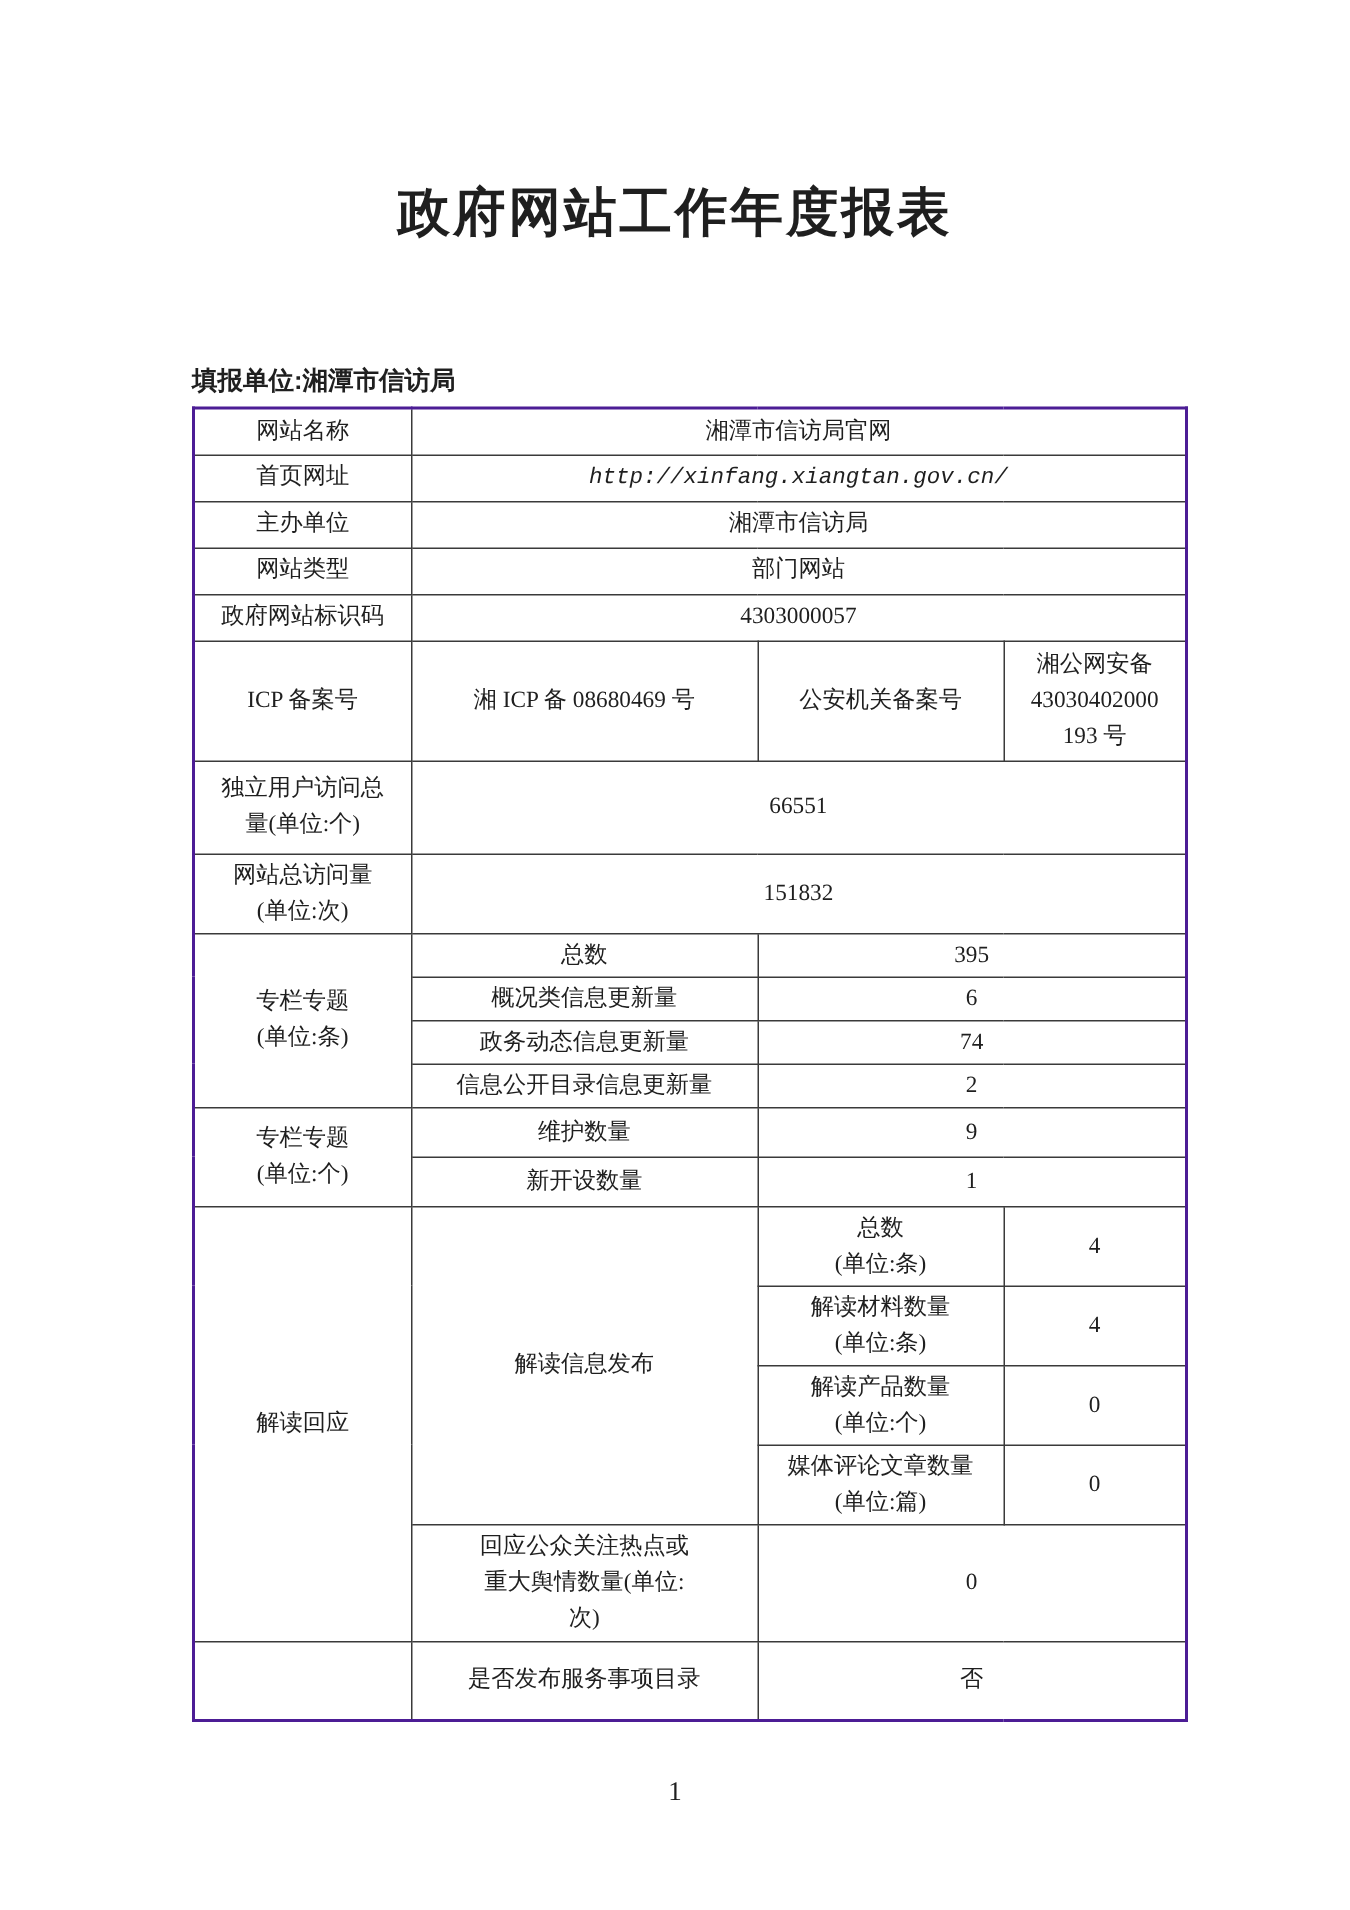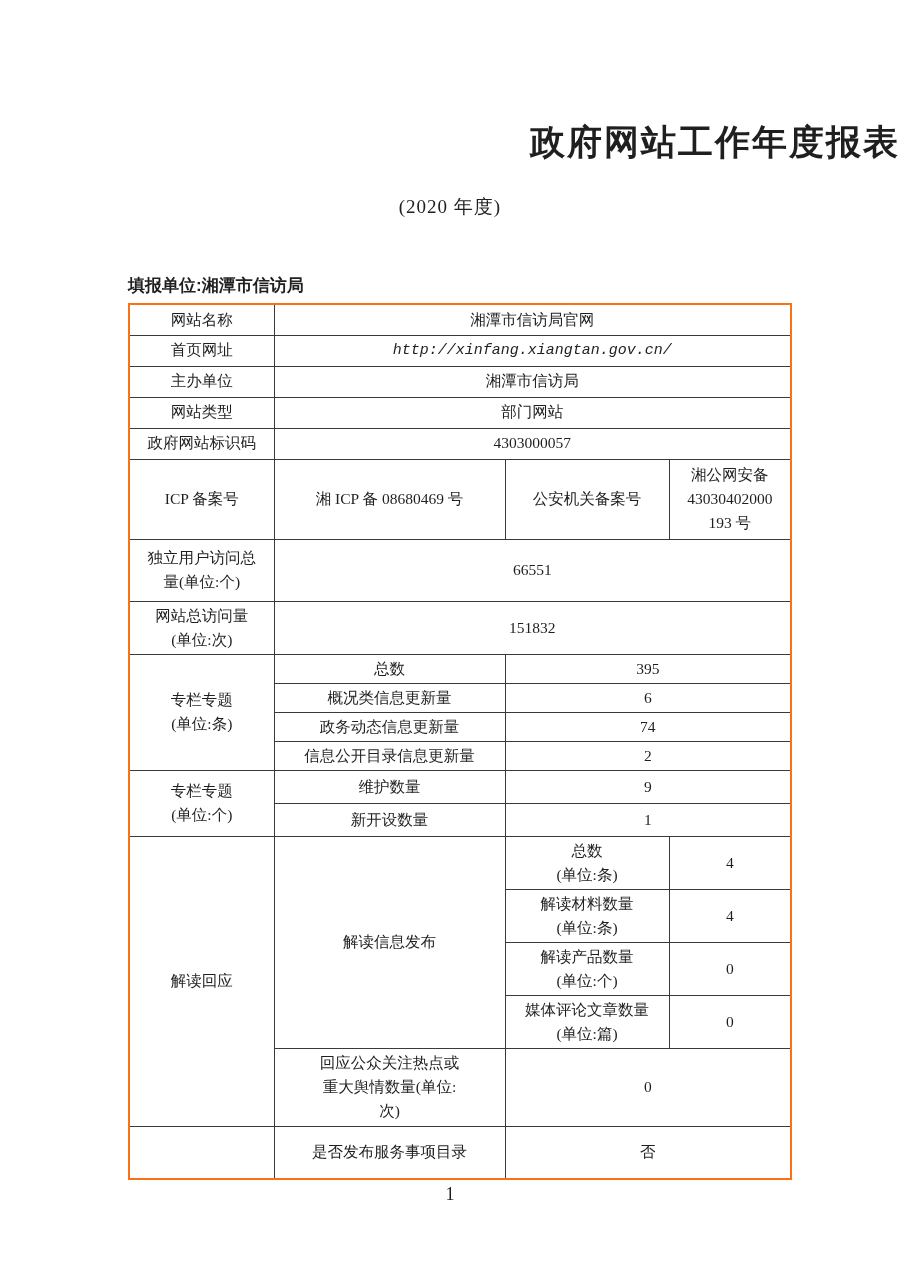--- a/index.html
+++ b/index.html
@@ -10,45 +10,45 @@
   *{margin:0;padding:0;box-sizing:border-box;}
   html,body{background:var(--bg);}
   body{
     width:900px;height:1273px;
     font-family:"Liberation Serif","DejaVu Serif",serif;
     color:var(--ink);
     overflow:hidden;position:relative;
   }
   .page{width:900px;height:1273px;position:relative;padding-top:120px;}
   .title{
-    text-align:right;
+    text-align:center;
     font-family:"Liberation Sans","DejaVu Sans",sans-serif;
     font-weight:700;
     font-size:35px;
     letter-spacing:2px;
     line-height:44px;
   }
   .subtitle{
     text-align:center;
     font-size:19px;
     margin-top:30px;
     letter-spacing:1px;
   }
   .reporting-unit{
-    margin:54px 0 0 128px;
+    margin:78px 0 0 128px;
     font-family:"Liberation Sans","DejaVu Sans",sans-serif;
     font-weight:700;
     font-size:17px;
   }
   table.report{
     margin:6px 0 0 128px;
     width:662px;
     border-collapse:collapse;
     table-layout:fixed;
-    border:2px solid #f97316;
+    border:2px solid #4c1d95;
   }
   col.c1{width:145px;}
   col.c2{width:231px;}
   col.c3{width:164px;}
   col.c4{width:122px;}
   td{
     border:1px solid var(--border);
     text-align:center;
     vertical-align:middle;
     font-size:15.5px;
@@ -66,21 +66,20 @@
     text-align:center;
     font-size:18px;
   }
 </style>
 </head>
 <body>
 
 <div class="page">
 
   <div class="title">政府网站工作年度报表</div>
-  <div class="subtitle">(2020 年度)</div>
   <div class="reporting-unit">填报单位:湘潭市信访局</div>
 
   <table class="report">
     <colgroup>
         <col class="c1">
         <col class="c2">
         <col class="c3">
         <col class="c4">
       </colgroup>
 

